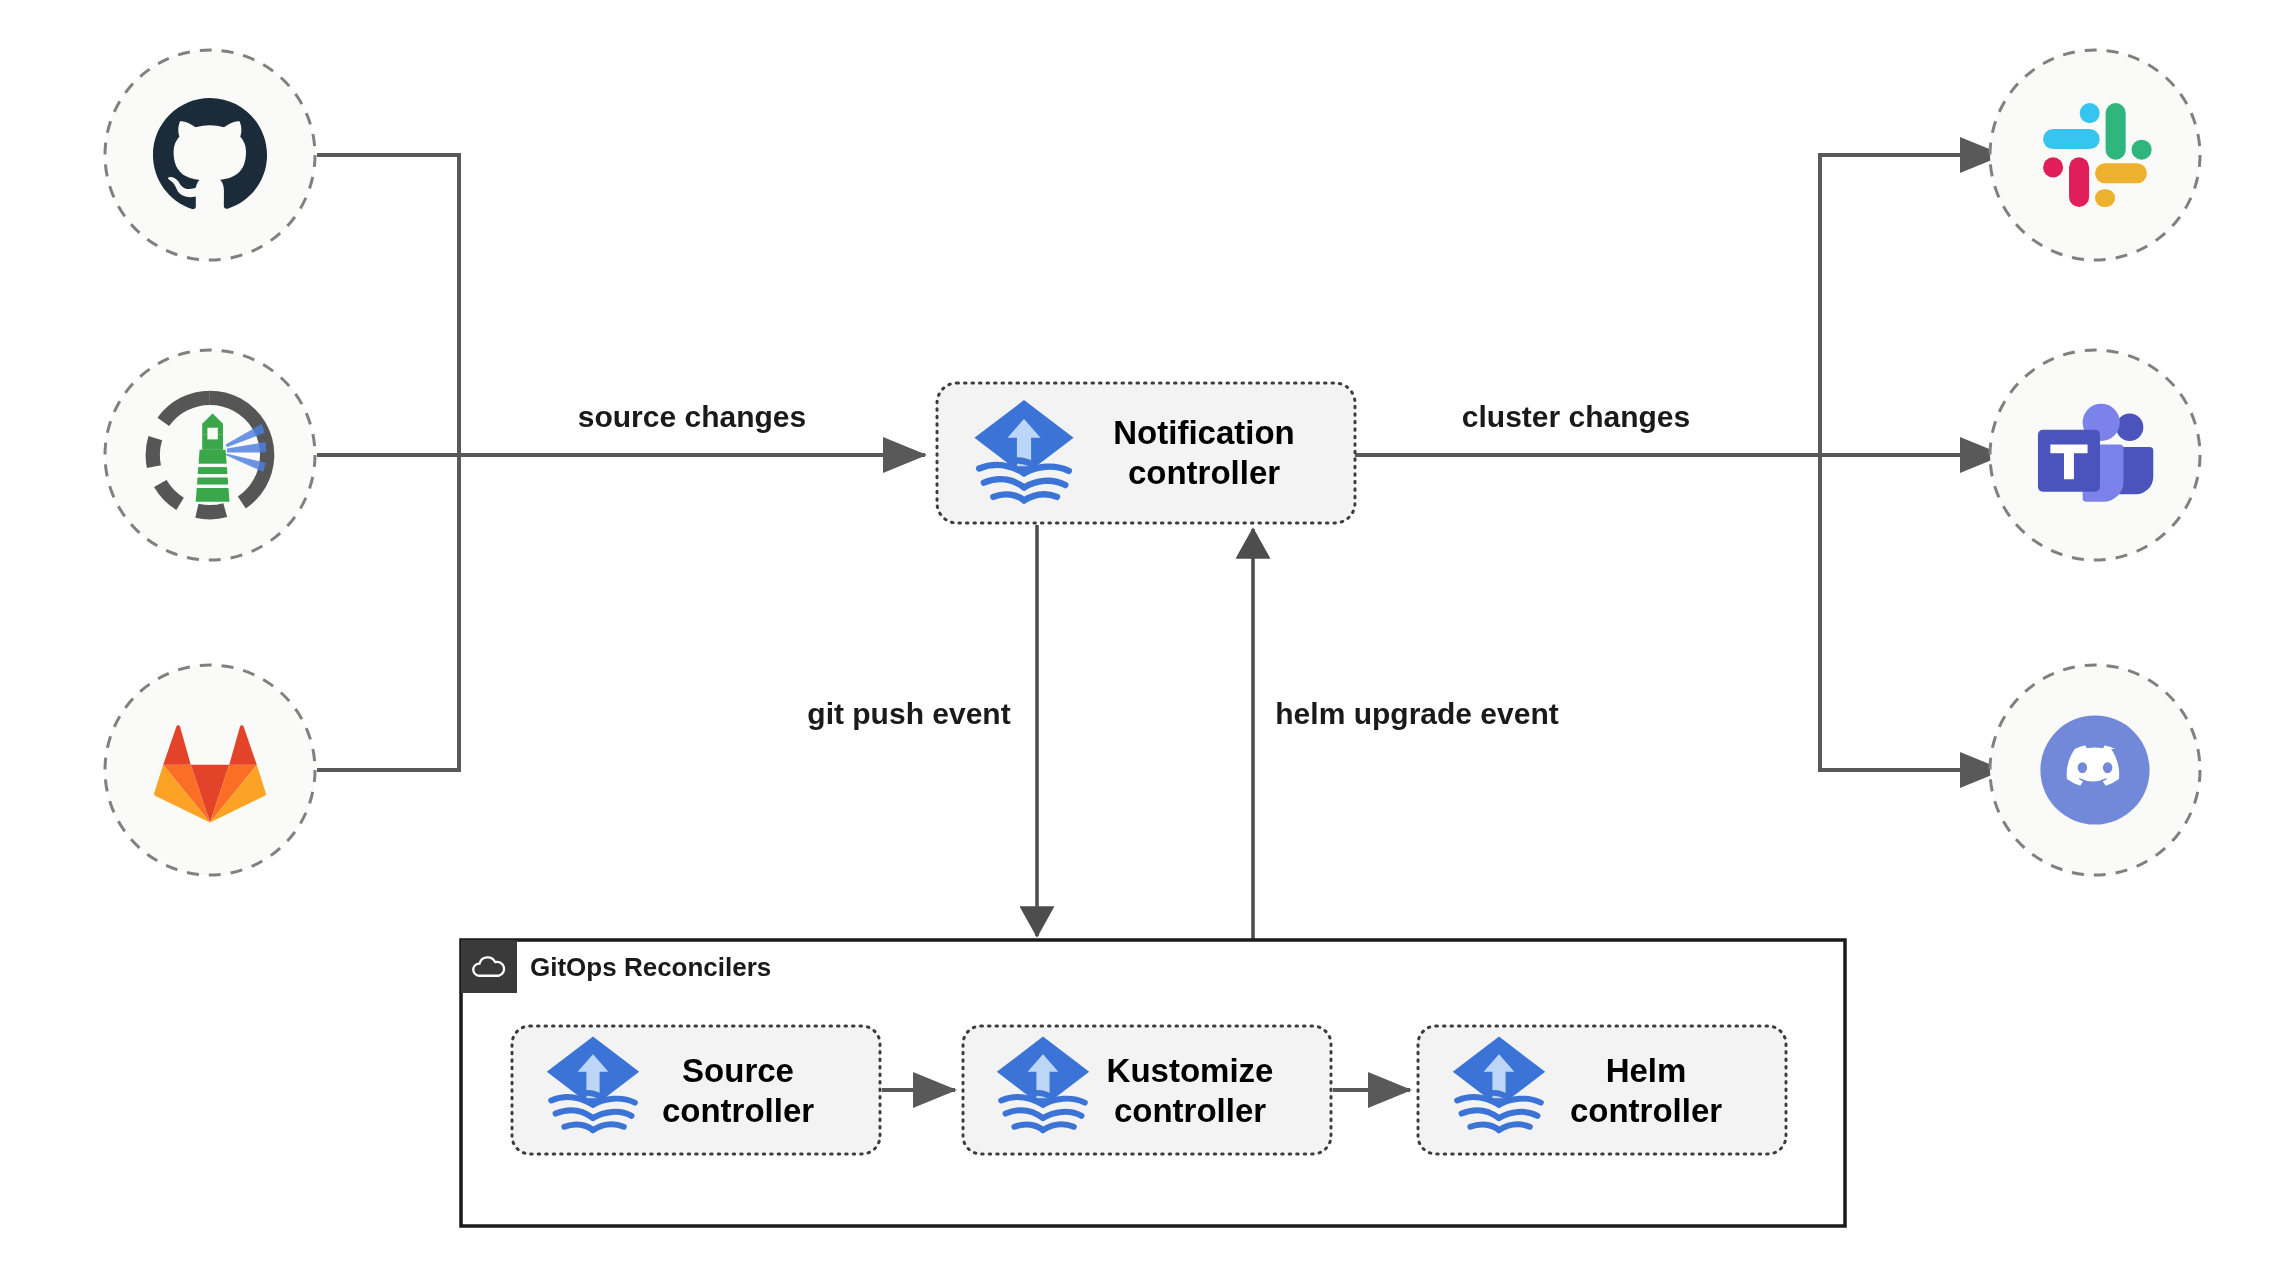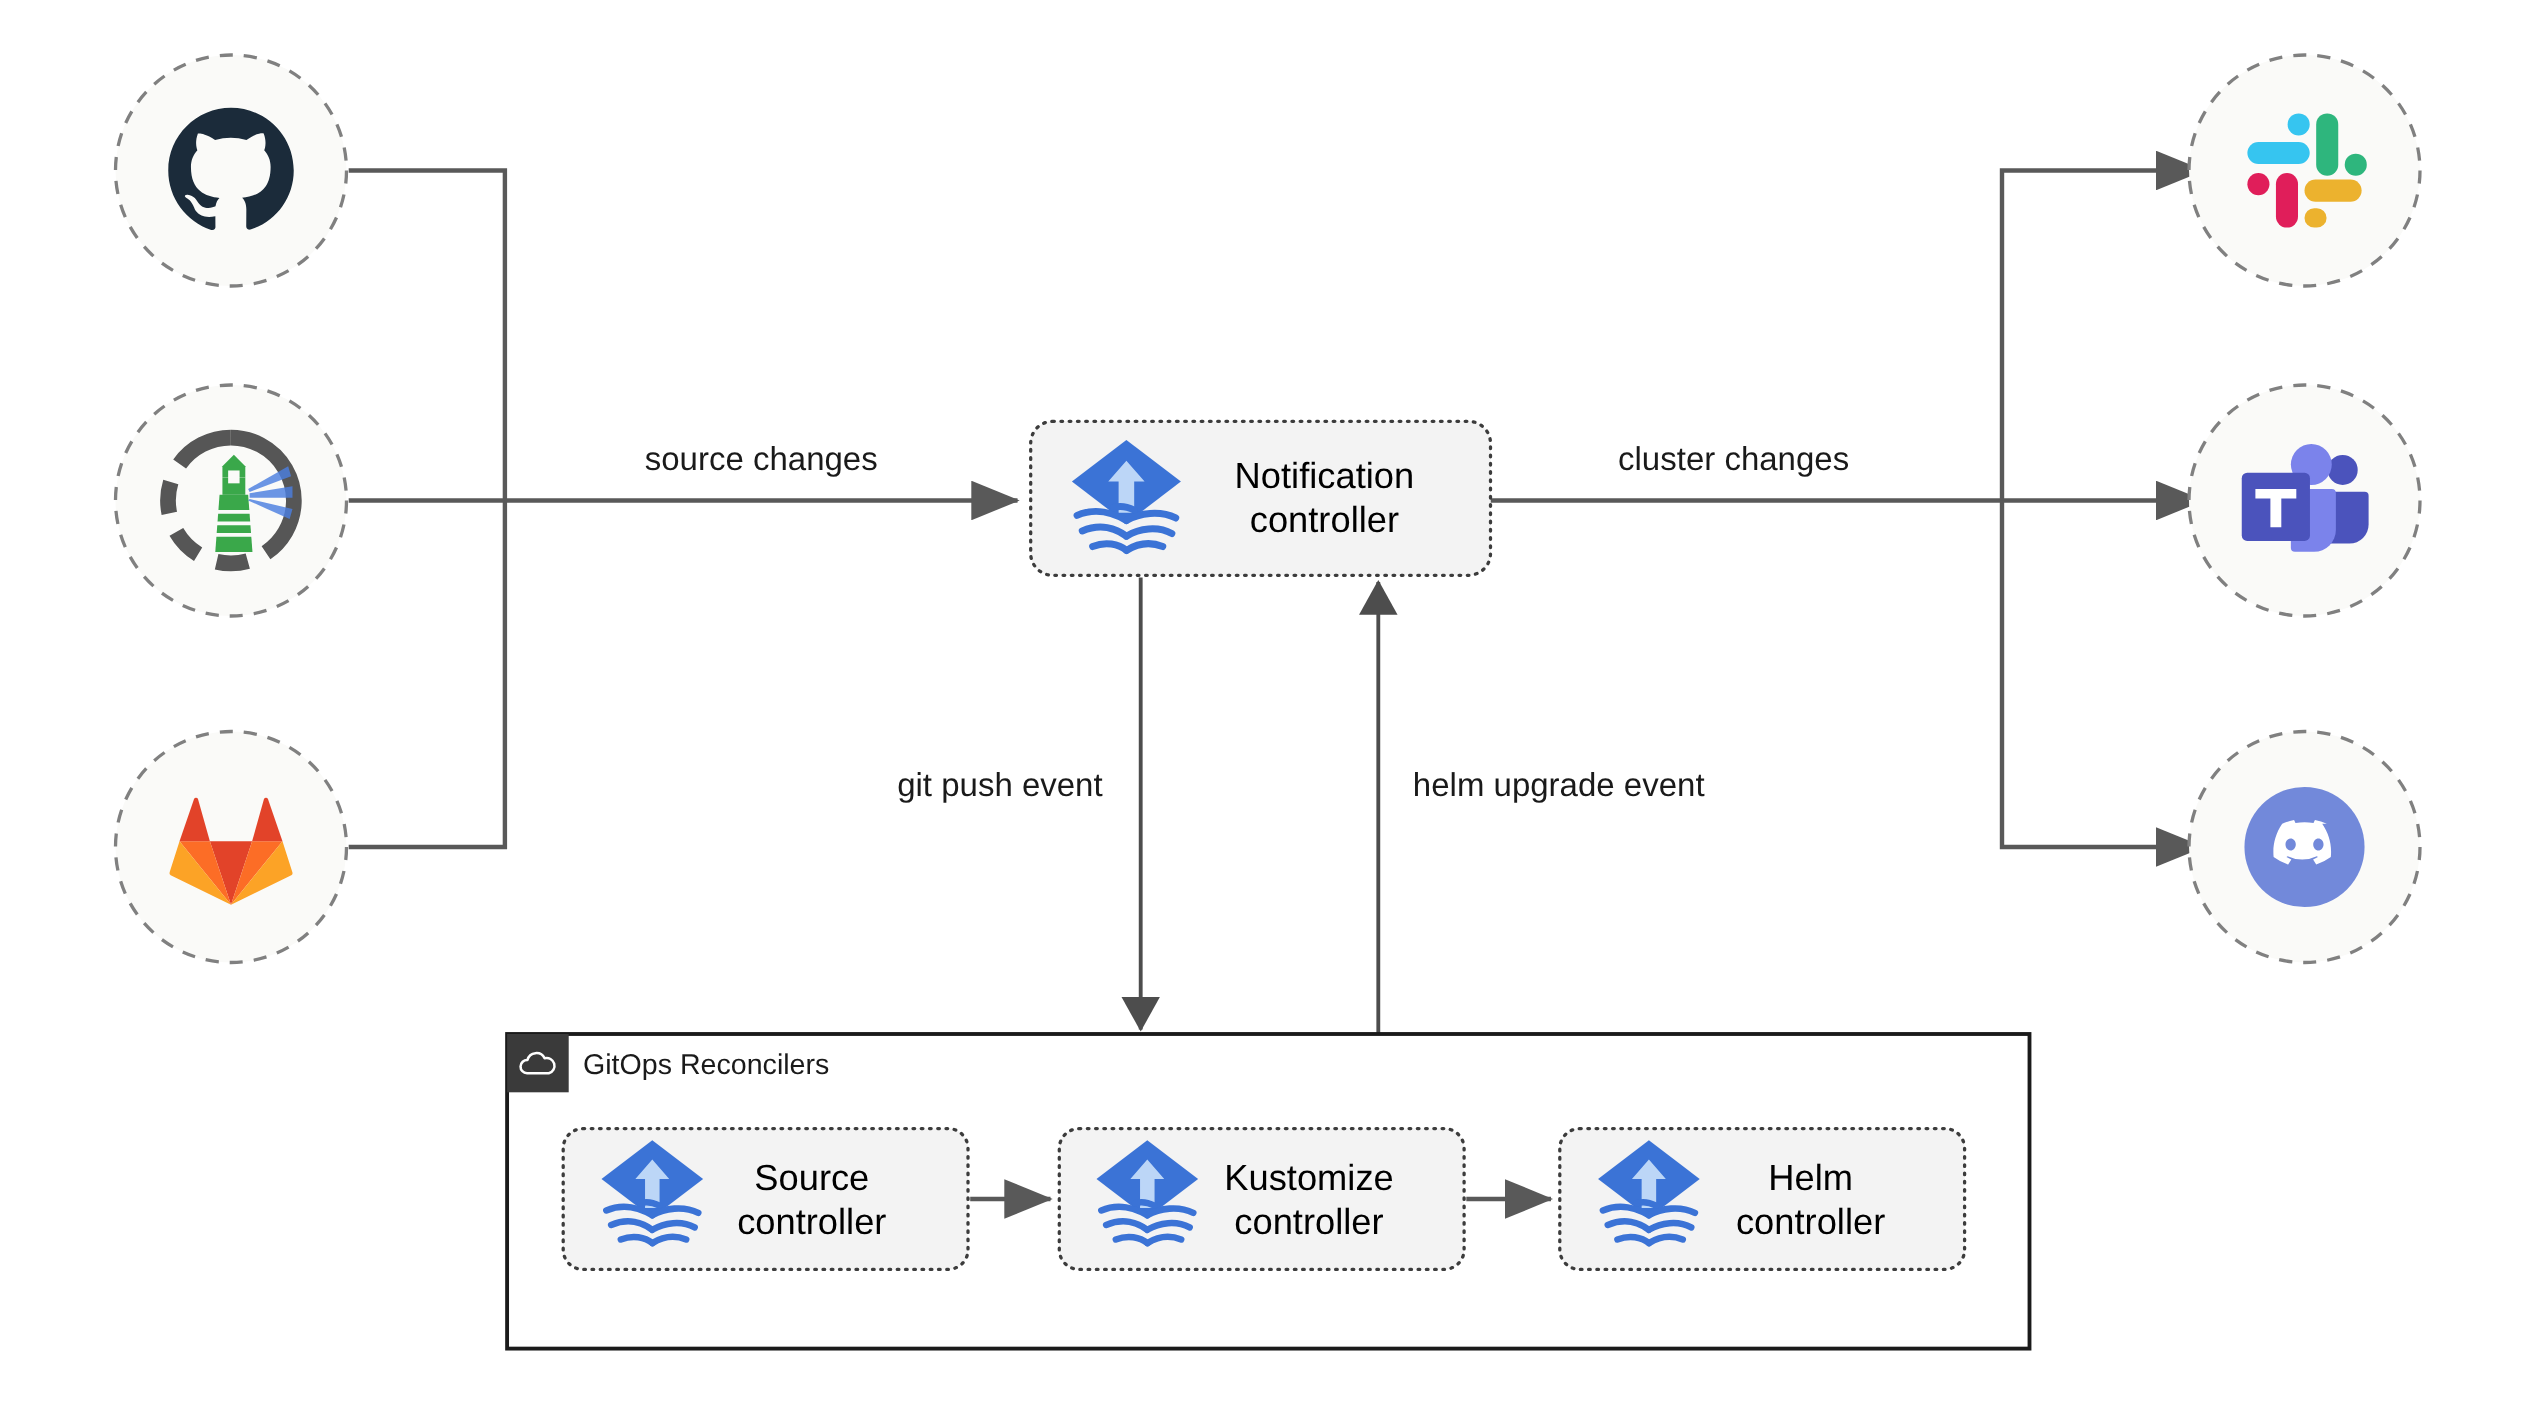--- a/index.html
+++ b/index.html
@@ -11,20 +11,21 @@
     width: 2292px;
     height: 1284px;
     overflow: hidden;
     font-family: "Liberation Sans", sans-serif;
   }
   #stage {
     position: relative;
     width: 2076px;
     height: 1284px;
     background: #ffffff;
+    font-weight: bold;
   }
   svg#diagram {
     position: absolute;
     top: 0;
     left: 0;
     width: 2292px;
     height: 1284px;
     display: block;
   }
   .edge-line {

